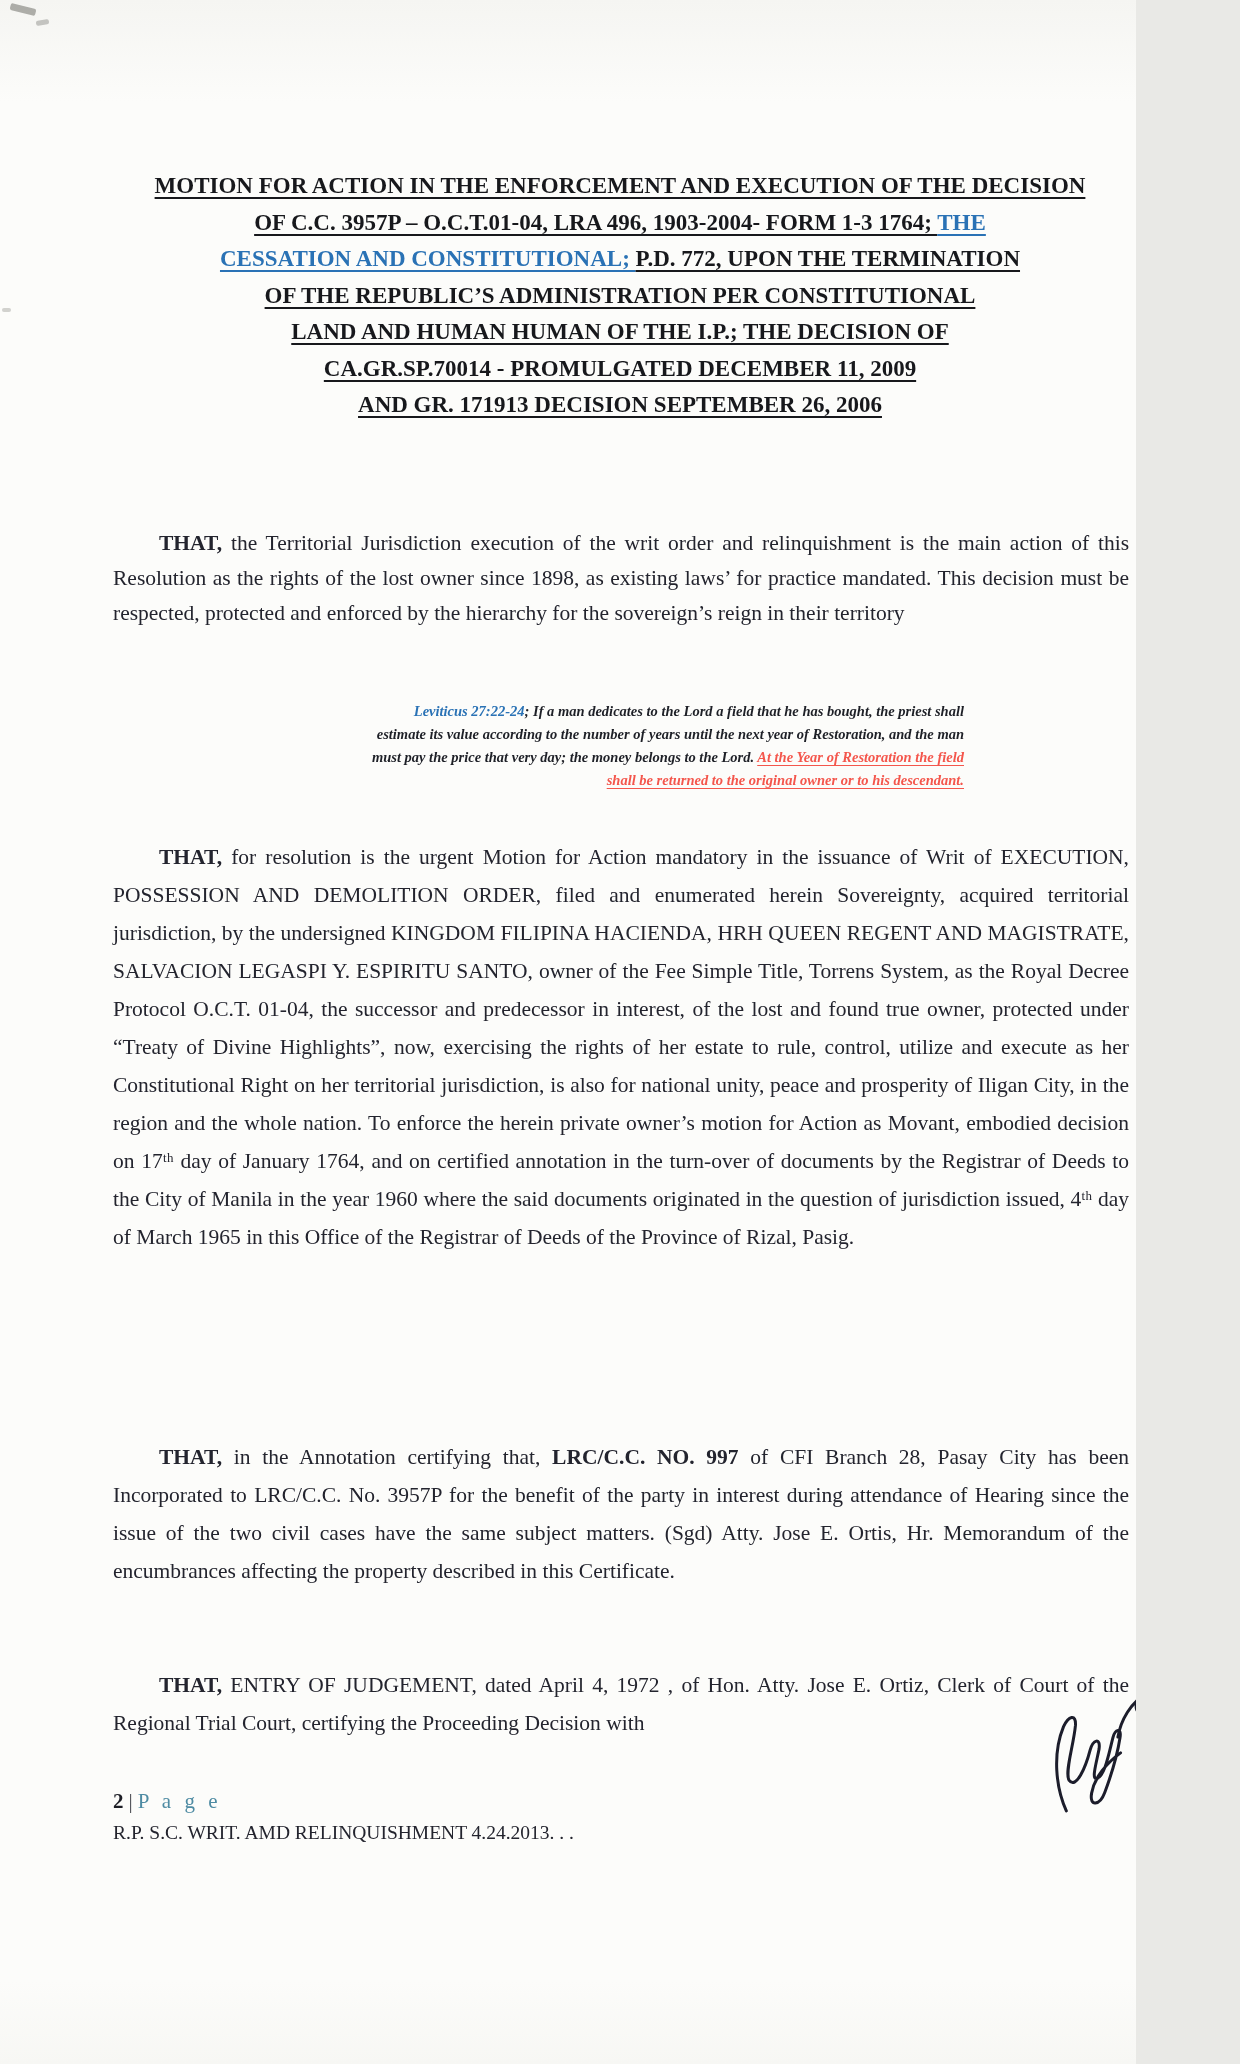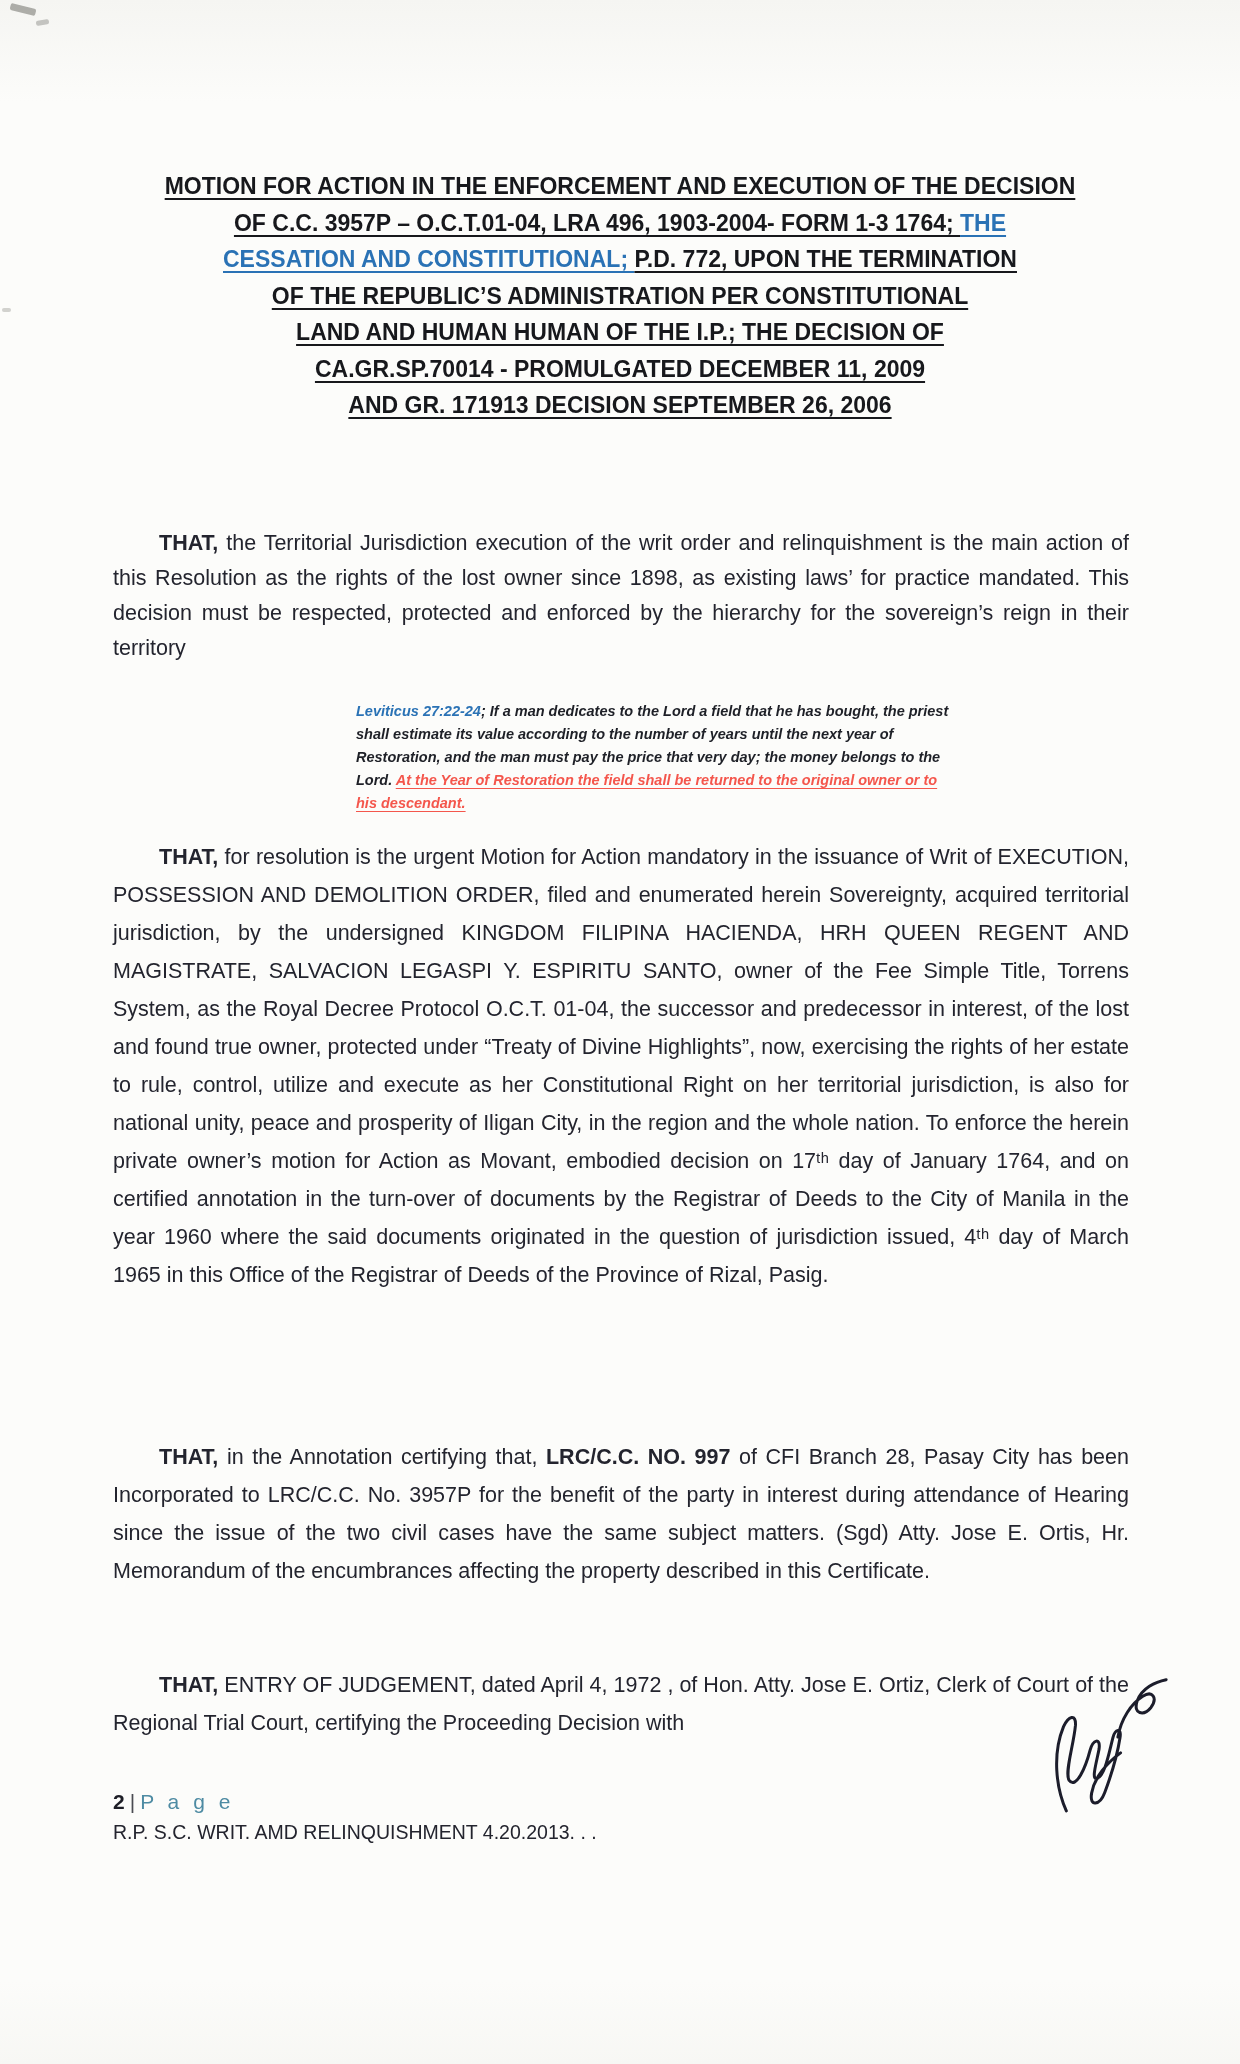--- a/index.html
+++ b/index.html
@@ -1,21 +1,21 @@
 <!DOCTYPE html>
 <html><head>
 <meta charset="utf-8">
 <style>
   * { margin:0; padding:0; box-sizing:border-box; }
   html,body { width:1240px; height:2064px; }
   body { background:#e9e9e6; }
   .sheet{
-    position:relative; width:1240px; height:2064px; overflow:hidden;
+    position:relative; width:1136px; height:2064px; overflow:hidden;
     background:linear-gradient(180deg,#f5f5f2 0%, #fcfcfa 5%, #fcfcfa 96%, #f7f7f4 100%);
-    font-family:Liberation Sans, sans-serif;
+    font-family:Liberation Serif, serif;
     color:#23242e;
   }
 
   
   .title-block{
     position:absolute; top:168px; left:115px; width:1010px;
     text-align:center; font-weight:700; font-size:23px; line-height:36.5px;
     color:#17181c;
   }
   .tline span{
@@ -33,22 +33,22 @@
   }
   .para .lead{ font-weight:700; }
   .para .b{ font-weight:700; }
   #p1{ top:526px; line-height:35px; }
   #p2{ top:838px; }
   #p3{ top:1438px; }
   #p4{ top:1666px; }
 
   
   .quote{
-    position:absolute; top:700px; left:356px; width:596px;
-    text-align:left; font-size:14.5px; line-height:23px;
+    position:absolute; top:700px; left:368px; width:596px;
+    text-align:right; font-size:14.5px; line-height:23px;
     font-weight:700; font-style:italic; color:#1e2027;
   }
   .q-ref{ color:#2a72b5; }
   .q-red{
     color:#f4564c;
     text-decoration:underline;
     text-underline-offset:3px;
   }
 
   
@@ -113,16 +113,16 @@
   <div class="signature">
     <svg viewBox="0 0 175 152" width="175" height="152">
       <path d="M38 134 C30 110 30 76 44 50 C50 40 58 38 56 50 C52 70 40 96 44 104 C50 114 62 92 68 76 C72 66 80 64 77 76 C72 92 66 106 72 105 C80 103 86 82 92 66 C95 58 102 56 99 67 C94 86 86 104 78 120 C72 132 61 133 65 119 C69 104 84 90 98 82 M97 66 C102 48 114 34 126 28 C136 23 141 31 133 40 C125 48 114 45 120 32 C126 20 140 15 151 14" fill="none" stroke="#1c1d2b" stroke-width="3" stroke-linecap="round" stroke-linejoin="round"></path>
     </svg>
   </div>
 
   <div class="footer">
     <div class="f-line1">
       <span class="f-num">2</span><span class="f-sep">|</span><span class="f-page">P a g e</span>
     </div>
-    <div class="f-ref">R.P. S.C. WRIT. AMD RELINQUISHMENT 4.20.2013. . .</div>
+    <div class="f-ref">R.P. S.C. WRIT. AMD RELINQUISHMENT 4.24.2013. . .</div>
   </div>
 
 </div>
 
 </body></html>

